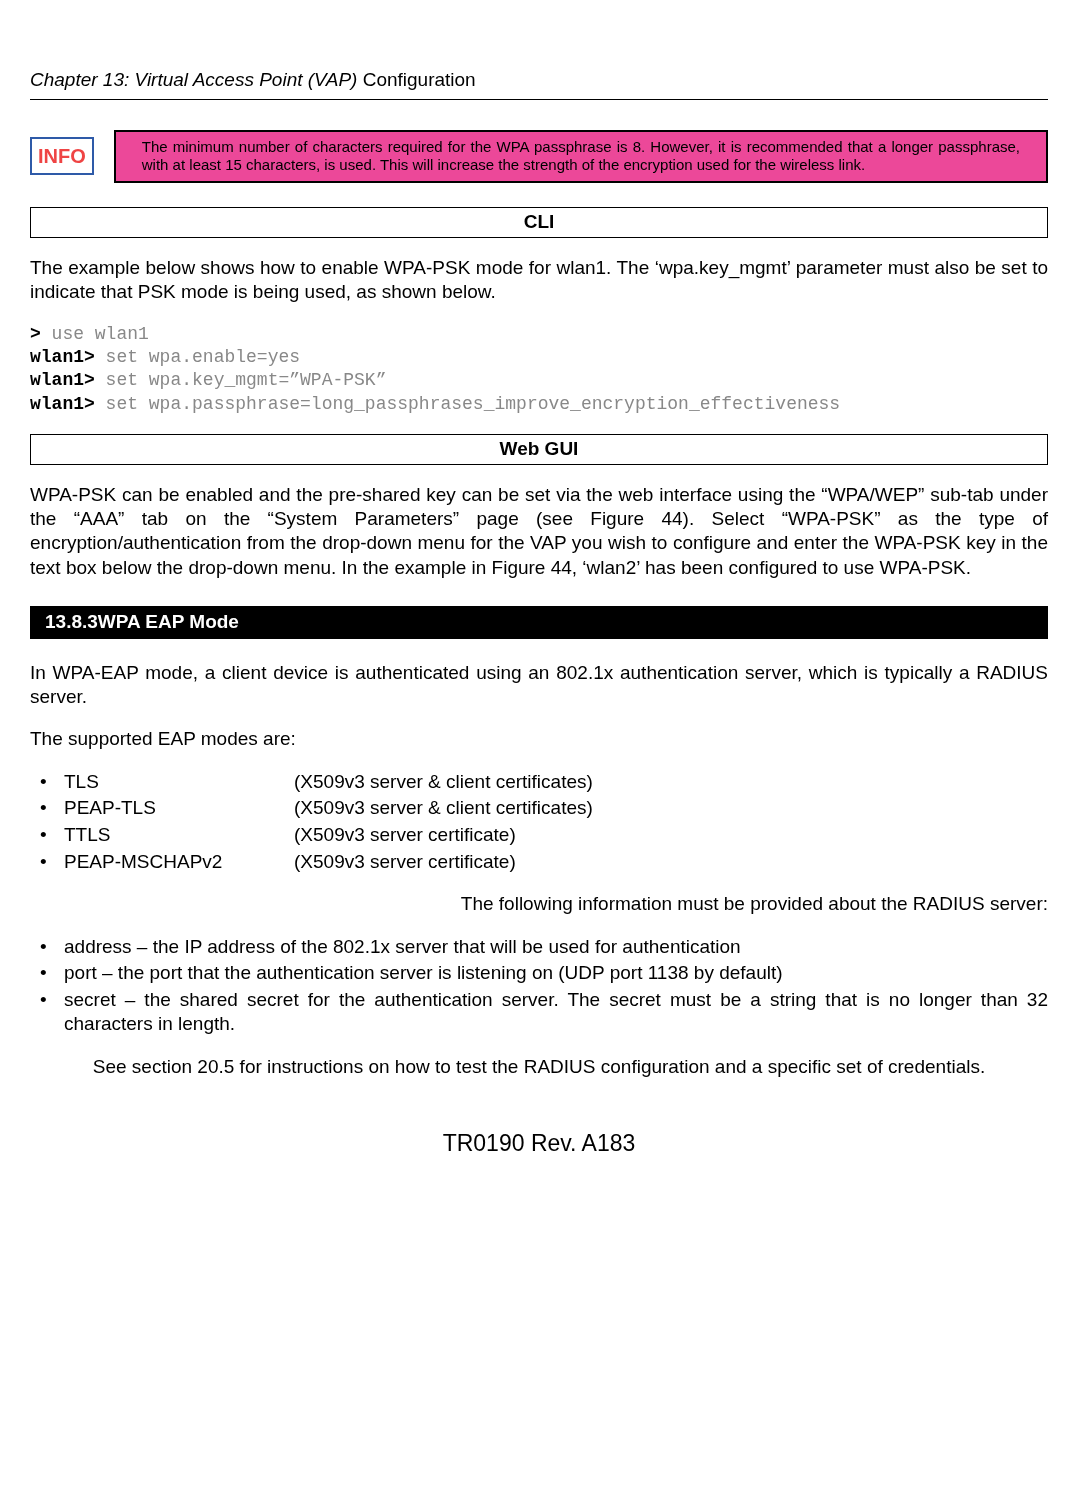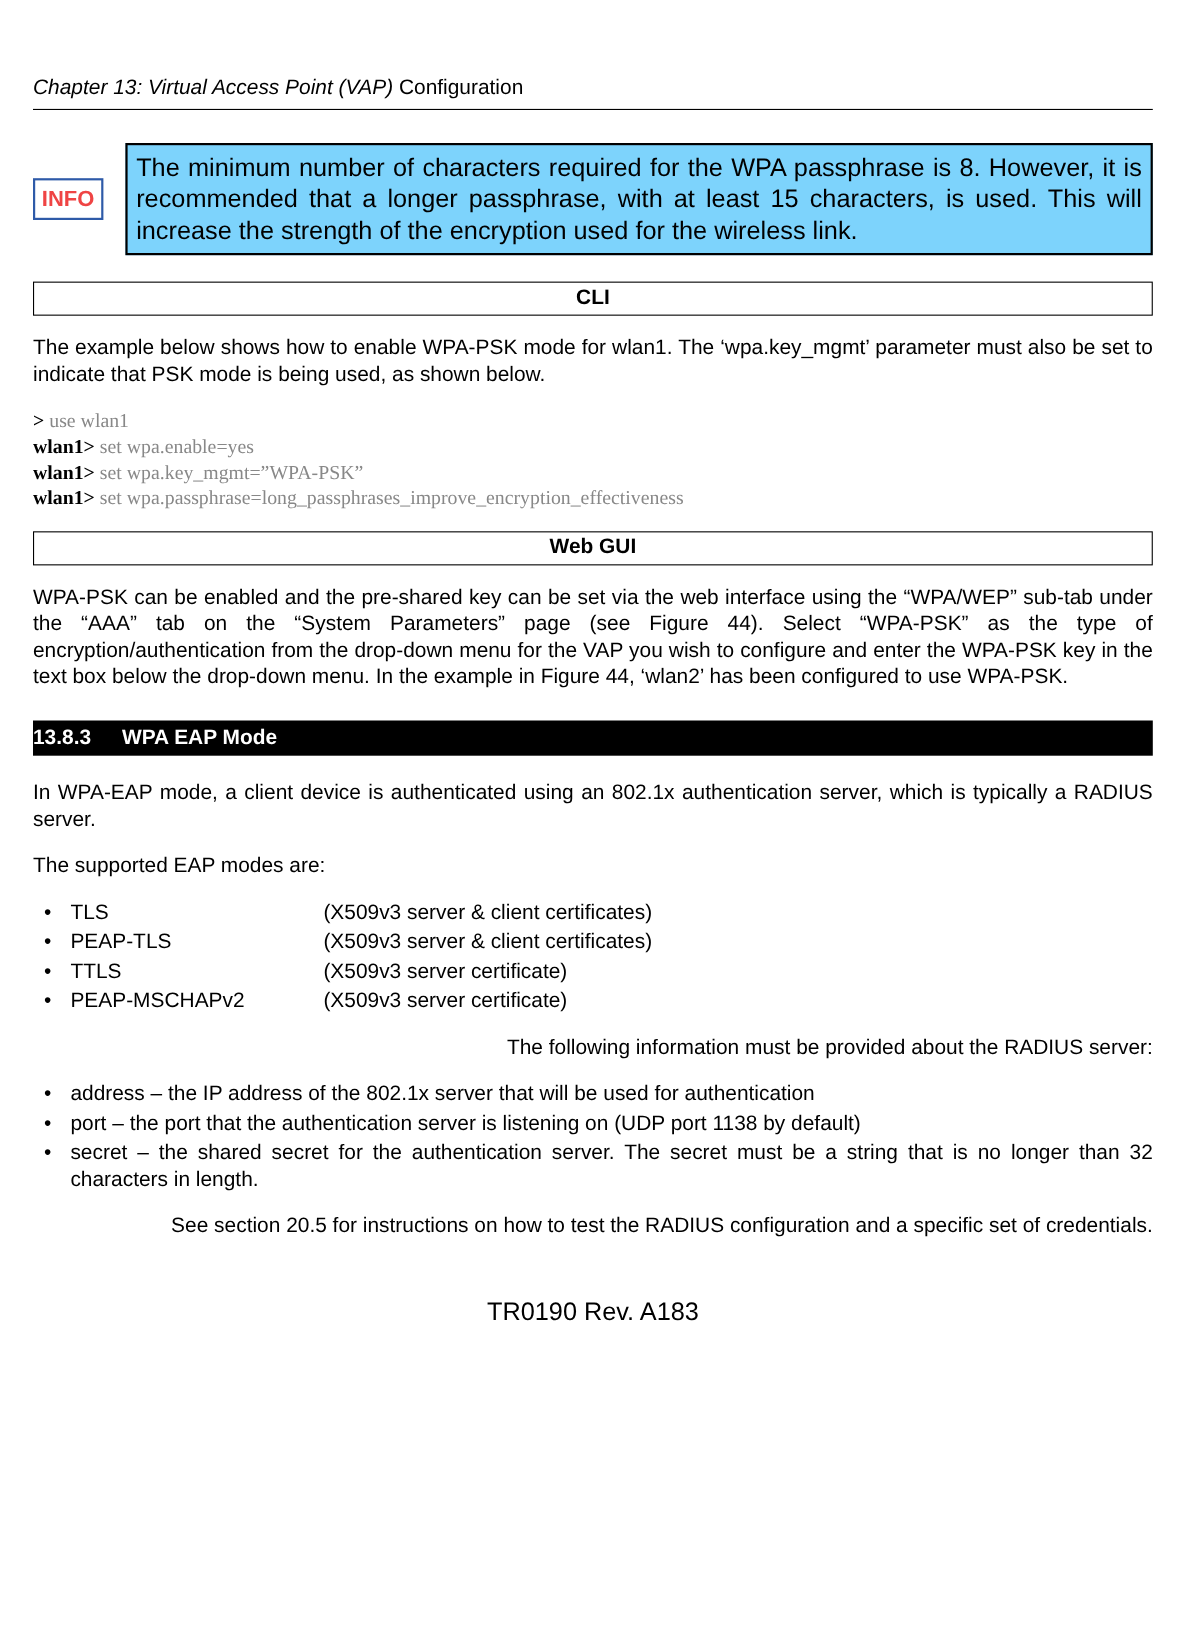--- a/index.html
+++ b/index.html
@@ -36,58 +36,57 @@
       color: #ef4444;
       font-weight: bold;
       font-size: 20px;
       padding: 4px 6px;
       font-family: Arial, sans-serif;
       white-space: nowrap;
     }
     .info-box {
       flex: 1;
       border: 2.5px solid #000;
-      background: #7dd3fc;
-      padding: 6px 8px;
+      background: #ec4899;
+      padding: 6px 26px;
       text-align: justify;
-      font-size: 23px;
+      font-size: 15px;
       line-height: 1.25;
     }
     .section-label {
       border: 1.5px solid #000;
       text-align: center;
       font-weight: bold;
       font-size: 19px;
       padding: 2px 12px;
       margin-bottom: 18px;
     }
     .body-text {
       text-align: justify;
       margin-bottom: 18px;
       font-size: 19px;
       line-height: 1.28;
     }
     .code-block {
-      font-family: Liberation Serif, serif;
+      font-family: Liberation Mono, monospace;
       font-size: 18px;
       line-height: 1.3;
       margin-bottom: 18px;
       white-space: pre;
     }
     .code-block .prompt { font-weight: bold; }
     .code-block .gray { color: #888; }
     .section-header {
       background: #000;
       color: #fff;
       font-weight: bold;
-      padding: 4px 0;
+      padding: 4px 15px;
       font-size: 19px;
       margin: 26px 0 22px 0;
       display: flex;
-      gap: 28px;
     }
     .eap-table {
       margin: 0 0 18px 0;
     }
     .eap-table .row {
       display: flex;
       align-items: baseline;
       margin-bottom: 2px;
     }
     .bullet { width: 34px; text-align: left; padding-left: 10px; }
@@ -178,18 +177,18 @@
   <div class="row">
     <span class="bullet">•</span>
     <span class="content">port – the port that the authentication server is listening on (UDP port 1138 by default)</span>
   </div>
   <div class="row">
     <span class="bullet">•</span>
     <span class="content">secret – the shared secret for the authentication server. The secret must be a string that is no longer than 32 characters in length.</span>
   </div>
 </div>
 
-<div class="body-text" style="text-align:right">See section 20.5 for instructions on how to test the RADIUS configuration and a specific set of credentials.</div>
+<div class="body-text" style="text-align:center">See section 20.5 for instructions on how to test the RADIUS configuration and a specific set of credentials.</div>
 
 <div class="footer">
   <span>TR0190 Rev. A1</span>
   <span>83</span>
 </div>
 
 </body></html>

